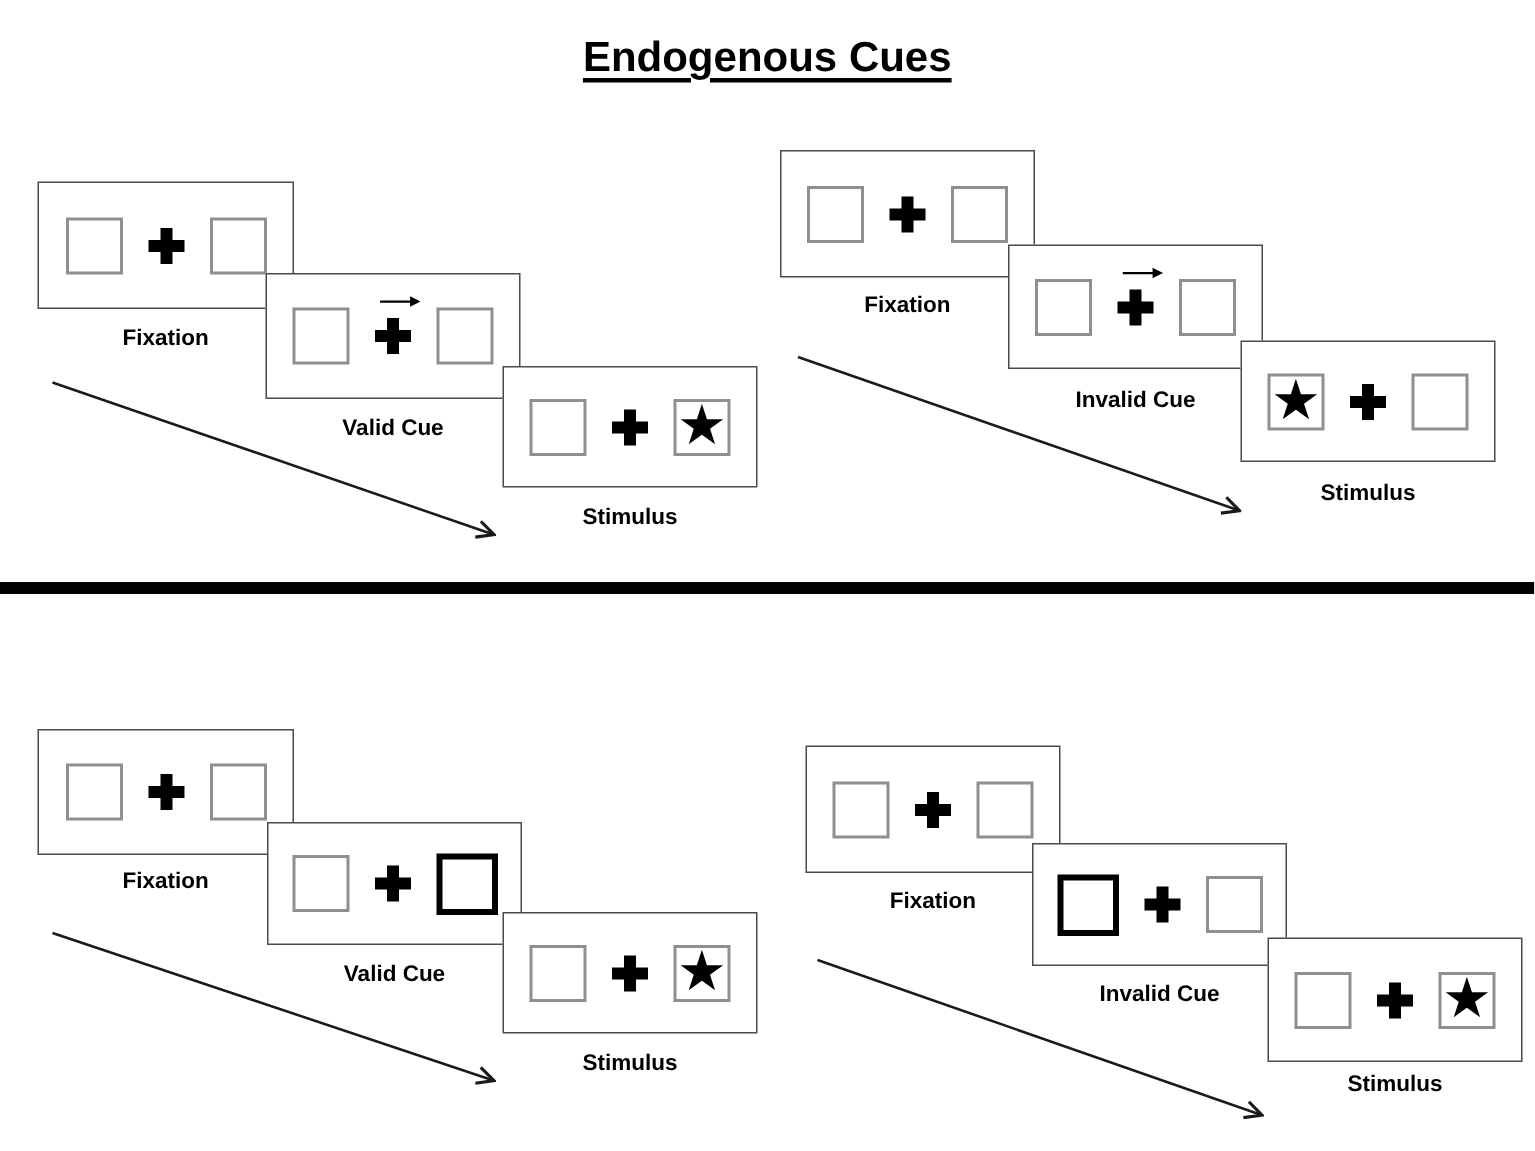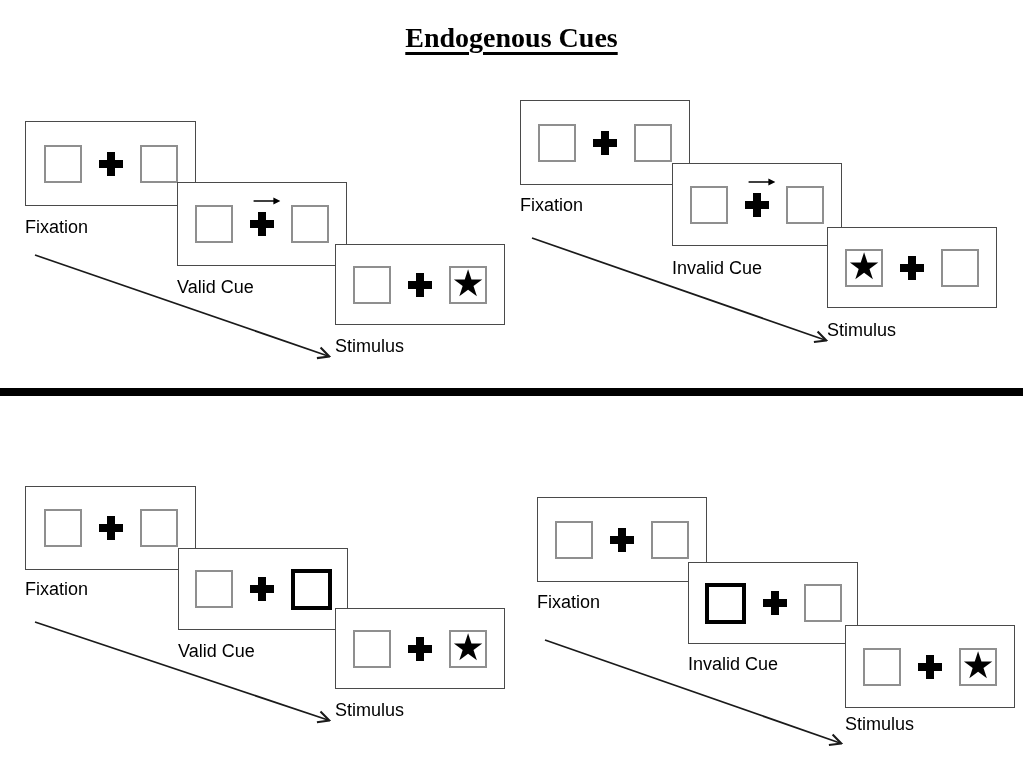--- a/index.html
+++ b/index.html
@@ -3,41 +3,41 @@
 <meta charset="utf-8">
 <style>
   html,body{margin:0;padding:0;background:#ffffff;}
   .canvas{
     position:relative;width:1023px;height:767px;background:#ffffff;overflow:hidden;
     font-family:"Liberation Sans",sans-serif;color:#000;
   }
   .section-title{
     position:absolute;left:0;width:100%;text-align:center;
     font-size:28px;font-weight:bold;
-    text-decoration:underline;text-decoration-thickness:3px;text-underline-offset:5px;font-family:Liberation Serif, serif;
+    text-decoration:underline;text-decoration-thickness:3px;text-underline-offset:5px;
   }
   .divider{position:absolute;left:0;width:100%;height:8px;background:#000;}
   .panel{
     position:absolute;background:#fff;border:1px solid #4a4a4a;
     display:flex;align-items:center;justify-content:center;box-sizing:border-box;
   }
   .cells{display:flex;align-items:center;gap:17px;}
   .box{
     width:38px;height:38px;background:#fff;border:2px solid #8f8f8f;
     box-sizing:border-box;display:flex;align-items:center;justify-content:center;
   }
   .box.bold{width:41px;height:41px;border:4px solid #000;}
   .star{font-size:37px;line-height:1;color:#000;margin-top:-3px;}
   .plus-wrap{position:relative;width:24px;height:24px;}
   .plus{position:relative;width:24px;height:24px;}
   .plus::before{content:"";position:absolute;left:0;top:8px;width:24px;height:8px;background:#000;}
   .plus::after{content:"";position:absolute;left:8px;top:0;width:8px;height:24px;background:#000;}
   .cue-arrow{position:absolute;top:-16px;left:50%;transform:translateX(-32%);}
   .plabel{
-    position:absolute;font-size:18px;font-weight:normal;text-align:left;
+    position:absolute;font-size:15px;font-weight:bold;text-align:center;
     white-space:nowrap;
   }
   .arrows{position:absolute;left:0;top:0;pointer-events:none;}
 </style>
 </head>
 <body>
 
 <div class="canvas">
 
   <div class="section-title" style="top:22px">Endogenous Cues</div>

